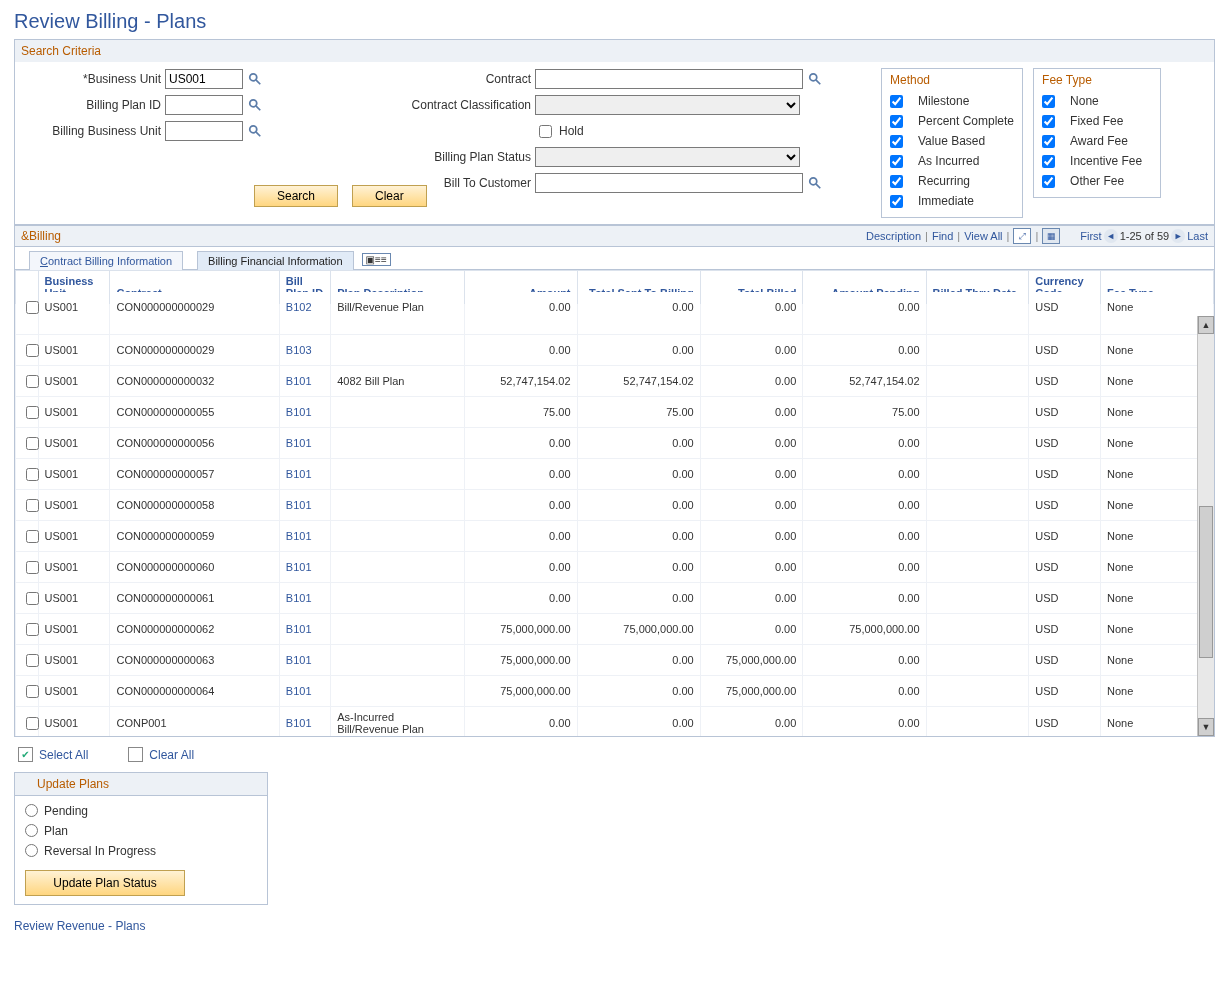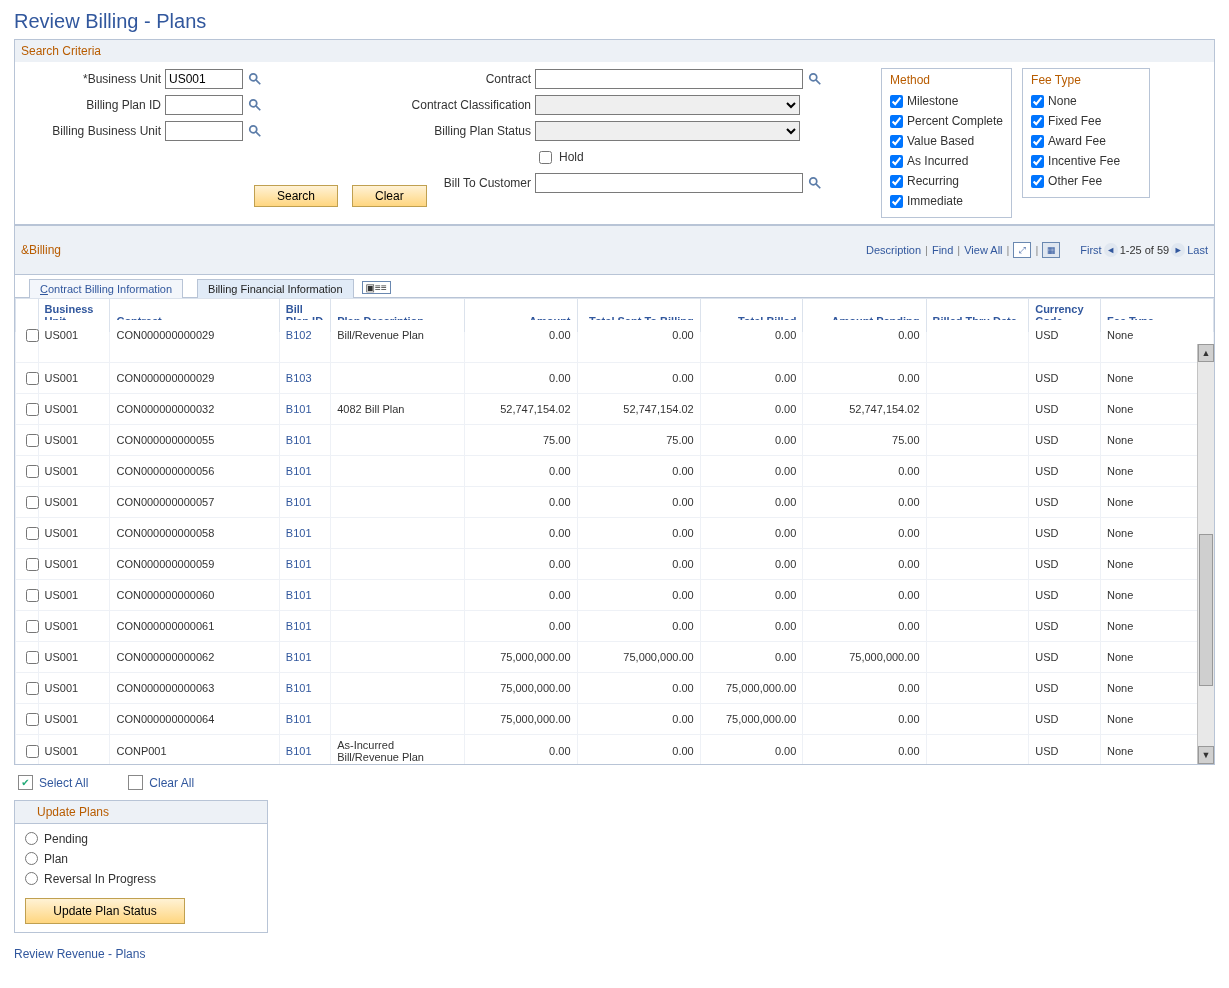--- a/index.html
+++ b/index.html
@@ -72,32 +72,32 @@
     border: 1px solid #b8c4d6;
     padding: 4px 8px 6px 8px;
     margin-left: 10px;
     min-width: 110px;
   }
   .group-title {
     color: #B85C00;
     margin-bottom: 4px;
   }
   .cb-row {
-    display: flex; align-items: center; gap: 4px;
+    display: flex; align-items: center; gap: 15px;
     height: 20px;
   }
   .cb-row input { margin: 0; }
   .grid-panel {
     border: 1px solid #b8c4d6;
   }
   .grid-hdr {
     display: flex; align-items: center;
     background: #edf1f6;
     border-bottom: 1px solid #b8c4d6;
-    padding: 16px 6px;
+    padding: 2px 6px;
     font-size: 11px;
   }
   .grid-hdr-title { color: #B85C00; font-size: 12px; }
   .grid-hdr-spacer { flex: 1; }
   .grid-link { color: #31579D; cursor: pointer; }
   .grid-sep { color: #888; margin: 0 4px; }
   .nav-arrow {
     width: 14px; height: 14px; border-radius: 50%;
     background: #e0e7f0; display: inline-flex; align-items: center; justify-content: center;
     font-size: 9px; color: #31579D; cursor: pointer;
@@ -281,27 +281,27 @@
               <circle cx="6" cy="6" r="4" fill="none" stroke="#5b7ca8" stroke-width="2"></circle>
               <line x1="9" y1="9" x2="14" y2="14" stroke="#5b7ca8" stroke-width="2"></line>
             </svg>
           </span>
       </div>
       <div class="field-row">
         <span class="field-label" style="width:170px">Contract Classification</span>
         <select class="field-input" style="width:265px"><option></option></select>
       </div>
       <div class="field-row">
-        <span class="field-label" style="width:170px">Billing Plan Status</span>
-        <select class="field-input" style="width:265px"><option></option></select>
-      </div>
-      <div class="field-row">
         <span class="field-label" style="width:170px"></span>
         <input type="checkbox" style="">
         <span>Hold</span>
+      </div>
+      <div class="field-row">
+        <span class="field-label" style="width:170px">Billing Plan Status</span>
+        <select class="field-input" style="width:265px"><option></option></select>
       </div>
       <div class="field-row">
         <span class="field-label" style="width:170px">Bill To Customer</span>
         <input class="field-input" style="width: 260px;">
         <span class="lookup-icon">
             <svg class="mag" viewBox="0 0 16 16">
               <circle cx="6" cy="6" r="4" fill="none" stroke="#5b7ca8" stroke-width="2"></circle>
               <line x1="9" y1="9" x2="14" y2="14" stroke="#5b7ca8" stroke-width="2"></line>
             </svg>
           </span>

